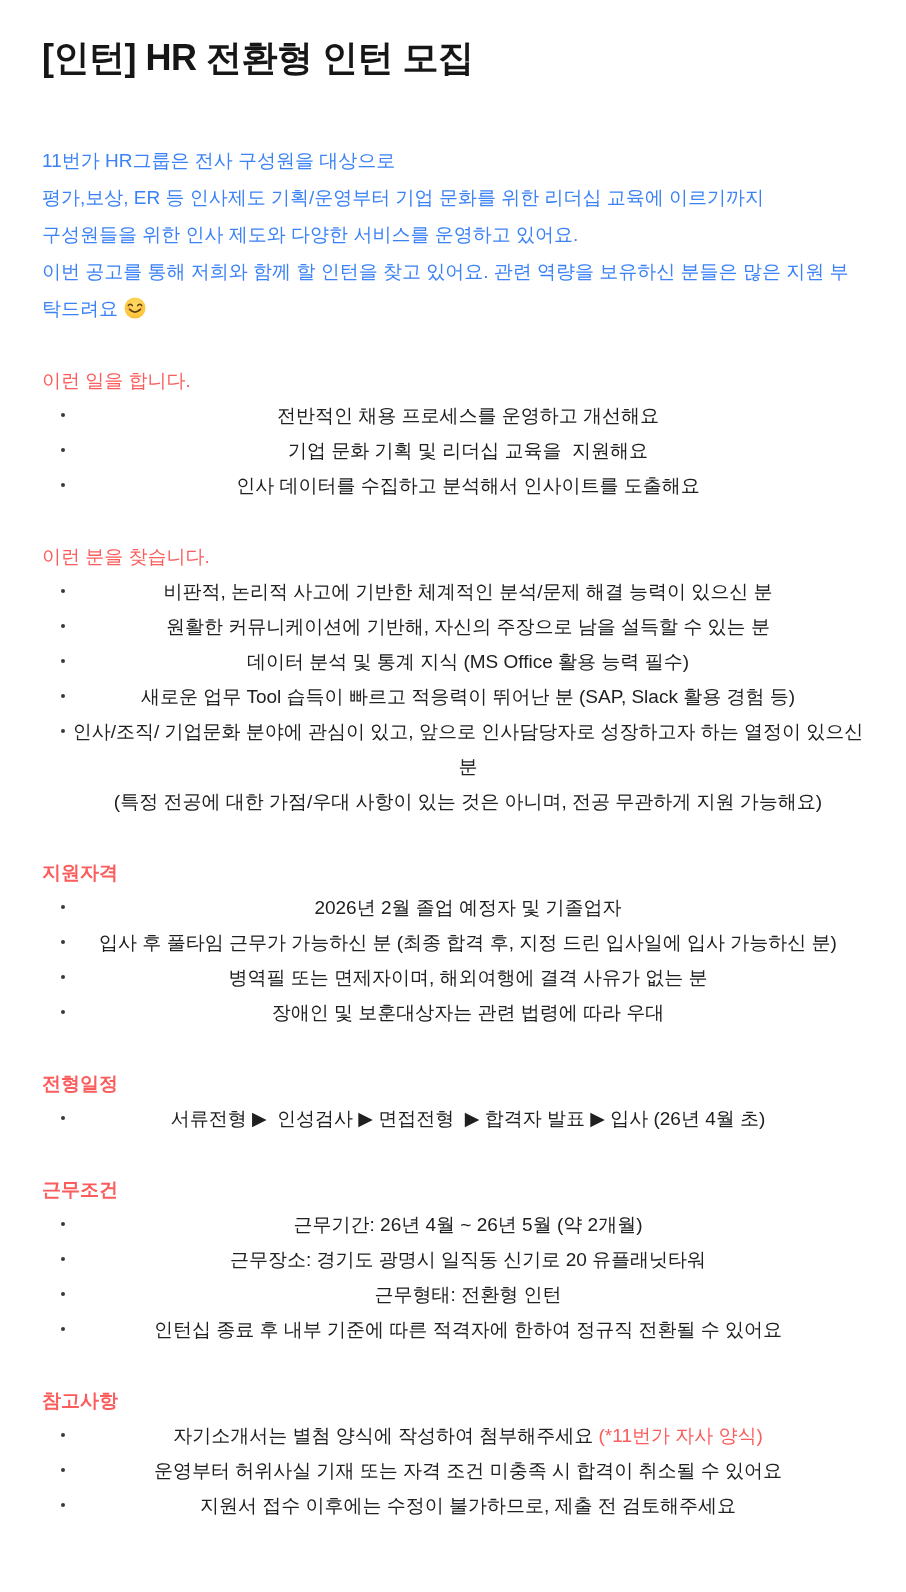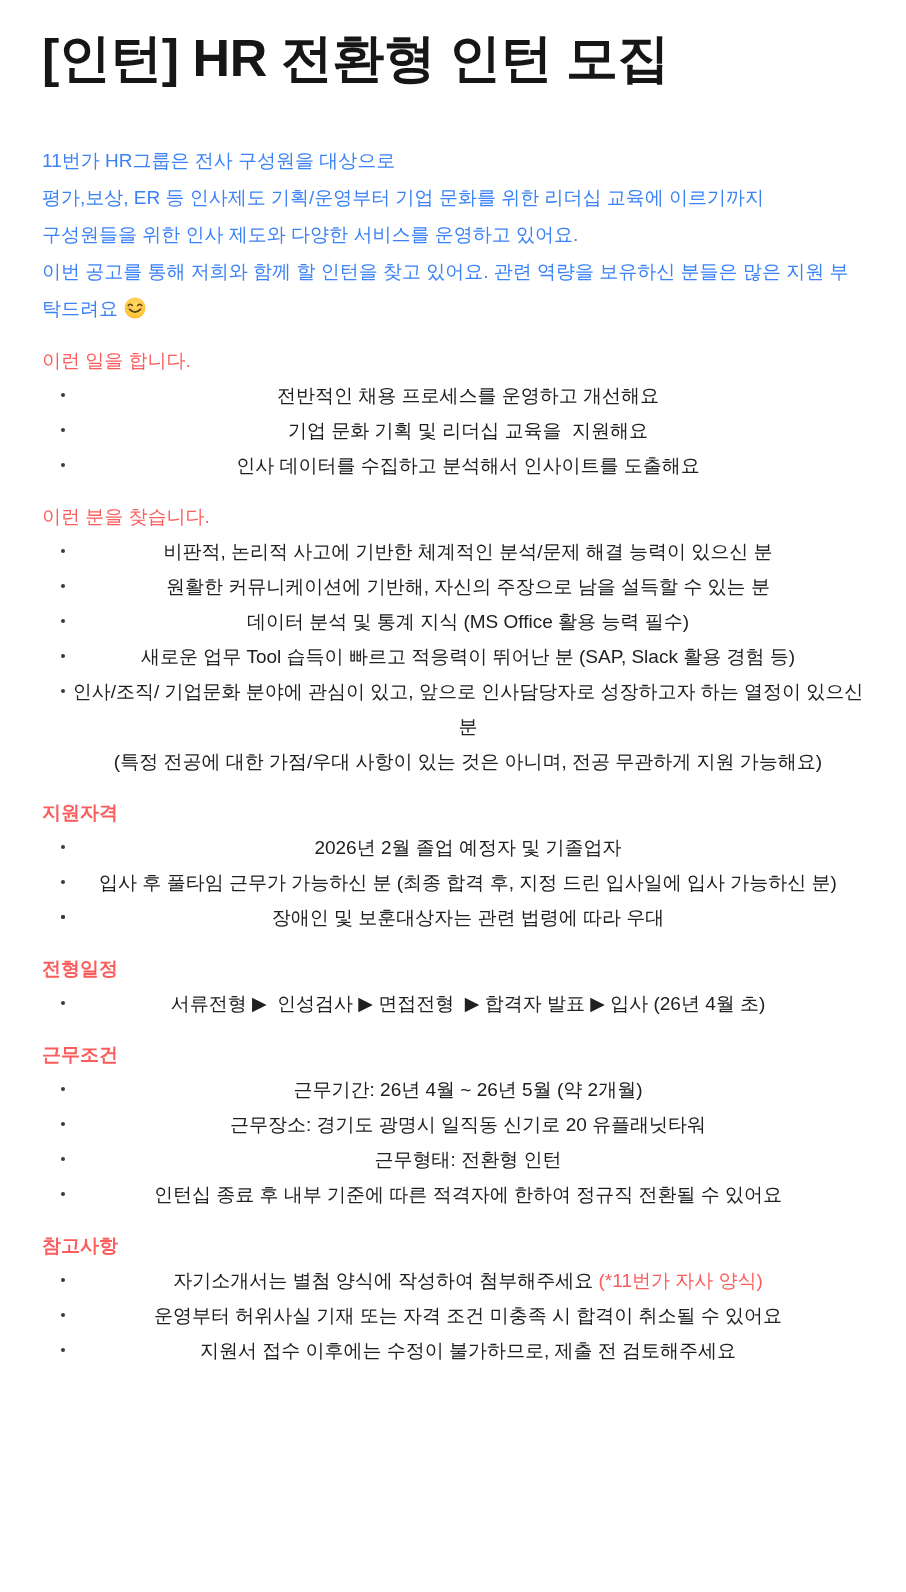--- a/index.html
+++ b/index.html
@@ -11,33 +11,33 @@
   body { height: 1592px; overflow: hidden; }
   .page {
     width: 906px;
     height: 1592px;
     padding: 30px 42px 0 42px;
     background: #ffffff;
     color: #202020;
     font-size: 19px;
   }
   h1.title {
-    font-size: 52px;
+    font-size: 36px;
     line-height: 56px;
     font-weight: 800;
     letter-spacing: -0.5px;
     color: #161616;
     margin: 0 0 56px 0;
   }
   .intro p {
     line-height: 37px;
     white-space: pre-wrap;
     color: #3b82f6;
   }
-  .section { margin-top: 16px; }
+  .section { margin-top: 36px; }
   .section-heading {
     color: #fb5c5c;
     font-size: 19px;
     line-height: 35px;
     font-weight: 700;
     white-space: pre-wrap;
   }
   .section-heading.regular { font-weight: 400; }
   ul.bullets { list-style: none; text-align: center; }
   ul.bullets li {
@@ -111,21 +111,21 @@
       <li><span class="dot"></span><span class="txt">인사/조직/ 기업문화 분야에 관심이 있고, 앞으로 인사담당자로 성장하고자 하는 열정이 있으신 분</span></li>
       <li><span class="txt">(특정 전공에 대한 가점/우대 사항이 있는 것은 아니며, 전공 무관하게 지원 가능해요)</span></li>
     </ul>
   </section>
 
   <section class="section">
     <div class="section-heading">지원자격</div>
     <ul class="bullets">
       <li><span class="dot"></span><span class="txt">2026년 2월 졸업 예정자 및 기졸업자</span></li>
       <li><span class="dot"></span><span class="txt">입사 후 풀타임 근무가 가능하신 분 (최종 합격 후, 지정 드린 입사일에 입사 가능하신 분)</span></li>
-      <li><span class="dot"></span></li>
+      <li><span class="dot"></span><span class="txt">병역필 또는 면제자이며, 해외여행에 결격 사유가 없는 분</span></li>
       <li><span class="dot"></span><span class="txt">장애인 및 보훈대상자는 관련 법령에 따라 우대</span></li>
     </ul>
   </section>
 
   <section class="section">
     <div class="section-heading">전형일정</div>
     <ul class="bullets">
       <li><span class="dot"></span><span class="txt">서류전형 ▶  인성검사 ▶ 면접전형  ▶ 합격자 발표 ▶ 입사 (26년 4월 초)</span></li>
     </ul>
   </section>

